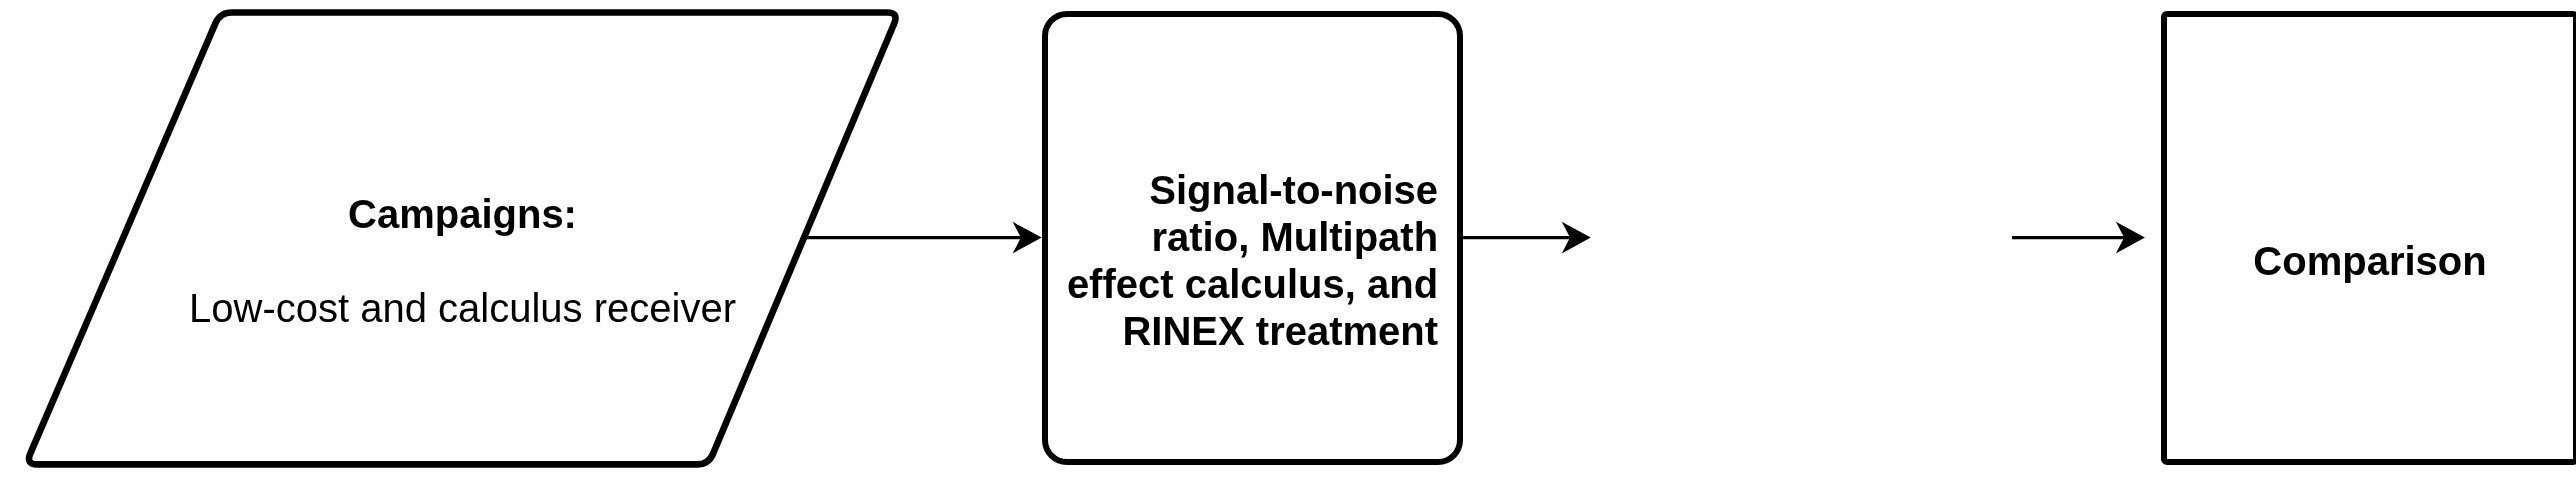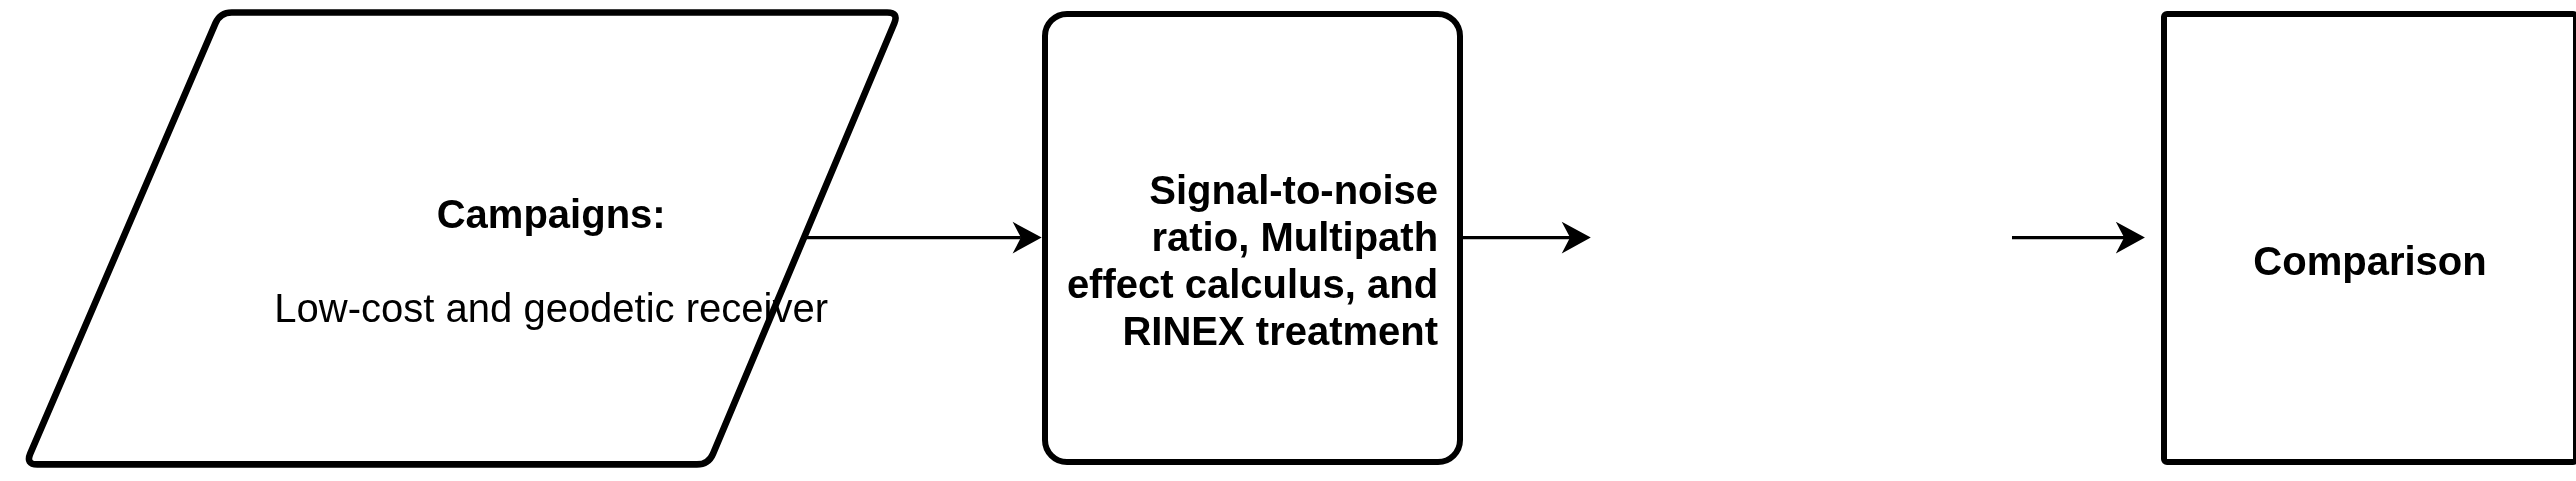--- a/index.html
+++ b/index.html
@@ -54,21 +54,21 @@
   .box-csrs       { left: 1591px; width: 421px; border-radius: 25px; }
   .box-comparison { left: 2145px; width: 418px; border-radius: 6px; margin-left: 16px; }
   .parallelogram-textwrap {
     position: absolute;
     left: 97px;
     top: 10.8px;
     width: 731px;
     height: 454px;
     display: flex;
     align-items: center;
-    justify-content: flex-end;
+    justify-content: center;
     text-align: center;
     pointer-events: none;
   }
   .node-text {
     font-size: 40px;
     line-height: 47px;
     white-space: pre-line;
   }
   .node-title {
     font-weight: 700;
@@ -108,21 +108,21 @@
 
     <g>
       <line class="connector-line" x1="2421" y1="286" x2="2556" y2="286"></line>
       <polygon class="connector-head" points="2581,286 2546,267 2556,286 2546,305"></polygon>
     </g>
   </svg>
 
   <div class="parallelogram-textwrap">
     <div class="node-text">
       <span class="node-title">Campaigns:</span><br>
-      <span class="node-subtitle">Low-cost and geodetic receiver</span>
+      <span class="node-subtitle">Low-cost and calculus receiver</span>
     </div>
   </div>
 
   <div class="node-box box-processing">
     <div class="node-text">
       <span class="node-title">Signal-to-noise
 ratio, Multipath
 effect calculus, and
 RINEX treatment</span>
     </div>

